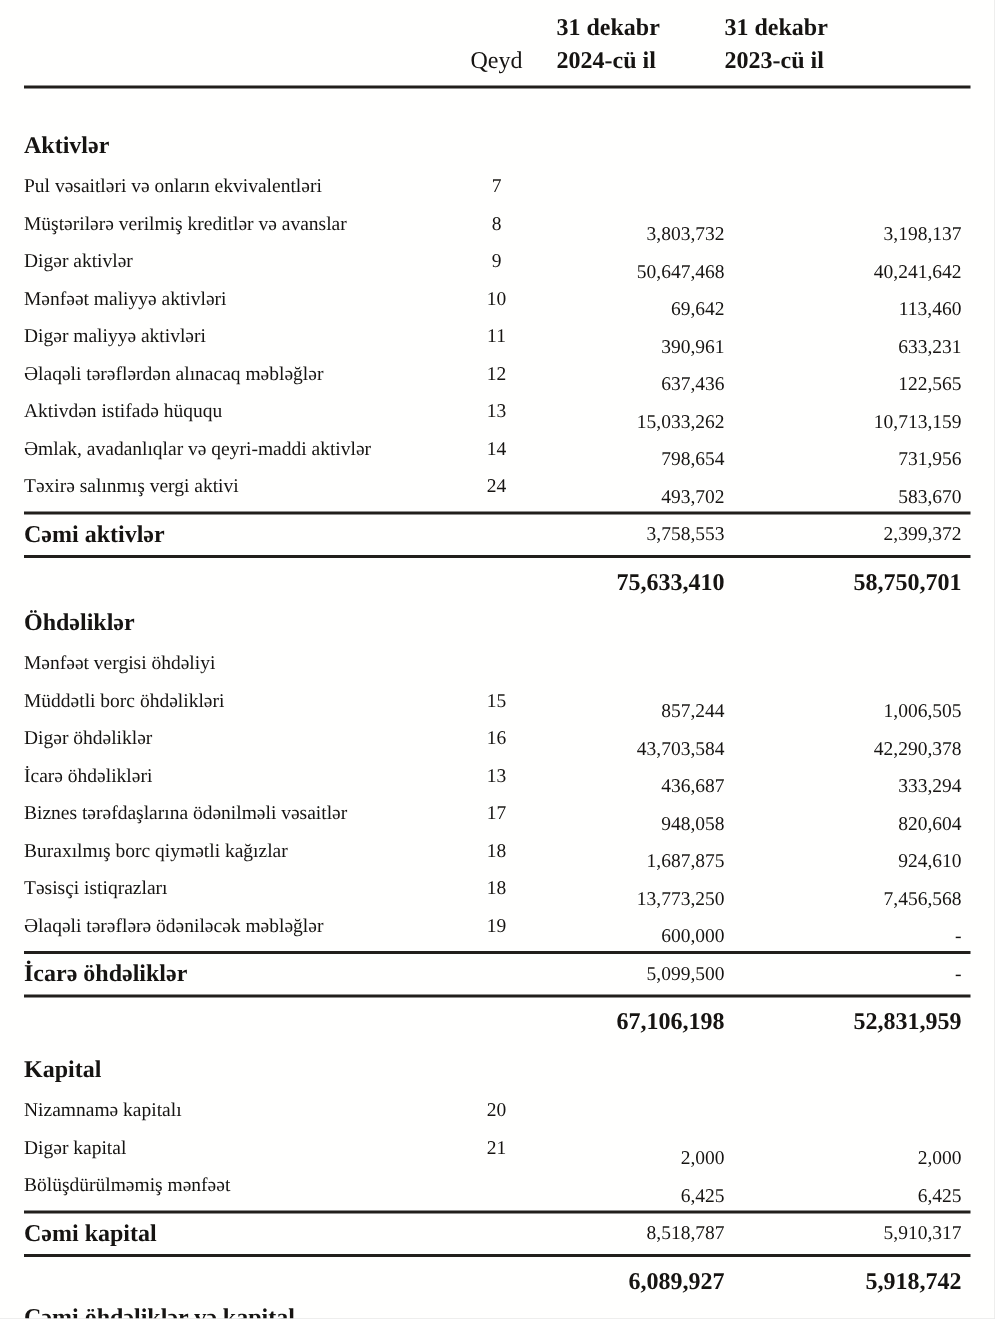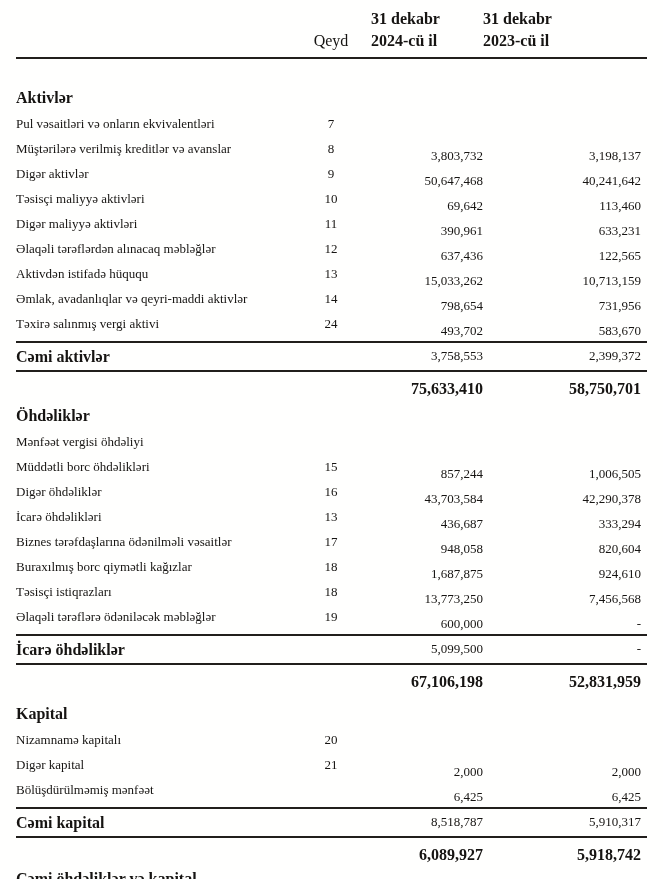--- a/index.html
+++ b/index.html
@@ -122,21 +122,21 @@
   </div>
 
   <div class="row">
     <span class="cell label">Digər aktivlər</span>
     <span class="cell note">9</span>
     <span class="cell num y24">69,642</span>
     <span class="cell num y23">113,460</span>
   </div>
 
   <div class="row">
-    <span class="cell label">Təsisçi maliyyə aktivləri</span>
+    <span class="cell label">Mənfəət maliyyə aktivləri</span>
     <span class="cell note">10</span>
     <span class="cell num y24">390,961</span>
     <span class="cell num y23">633,231</span>
   </div>
 
   <div class="row">
     <span class="cell label">Digər maliyyə aktivləri</span>
     <span class="cell note">11</span>
     <span class="cell num y24">637,436</span>
     <span class="cell num y23">122,565</span>

